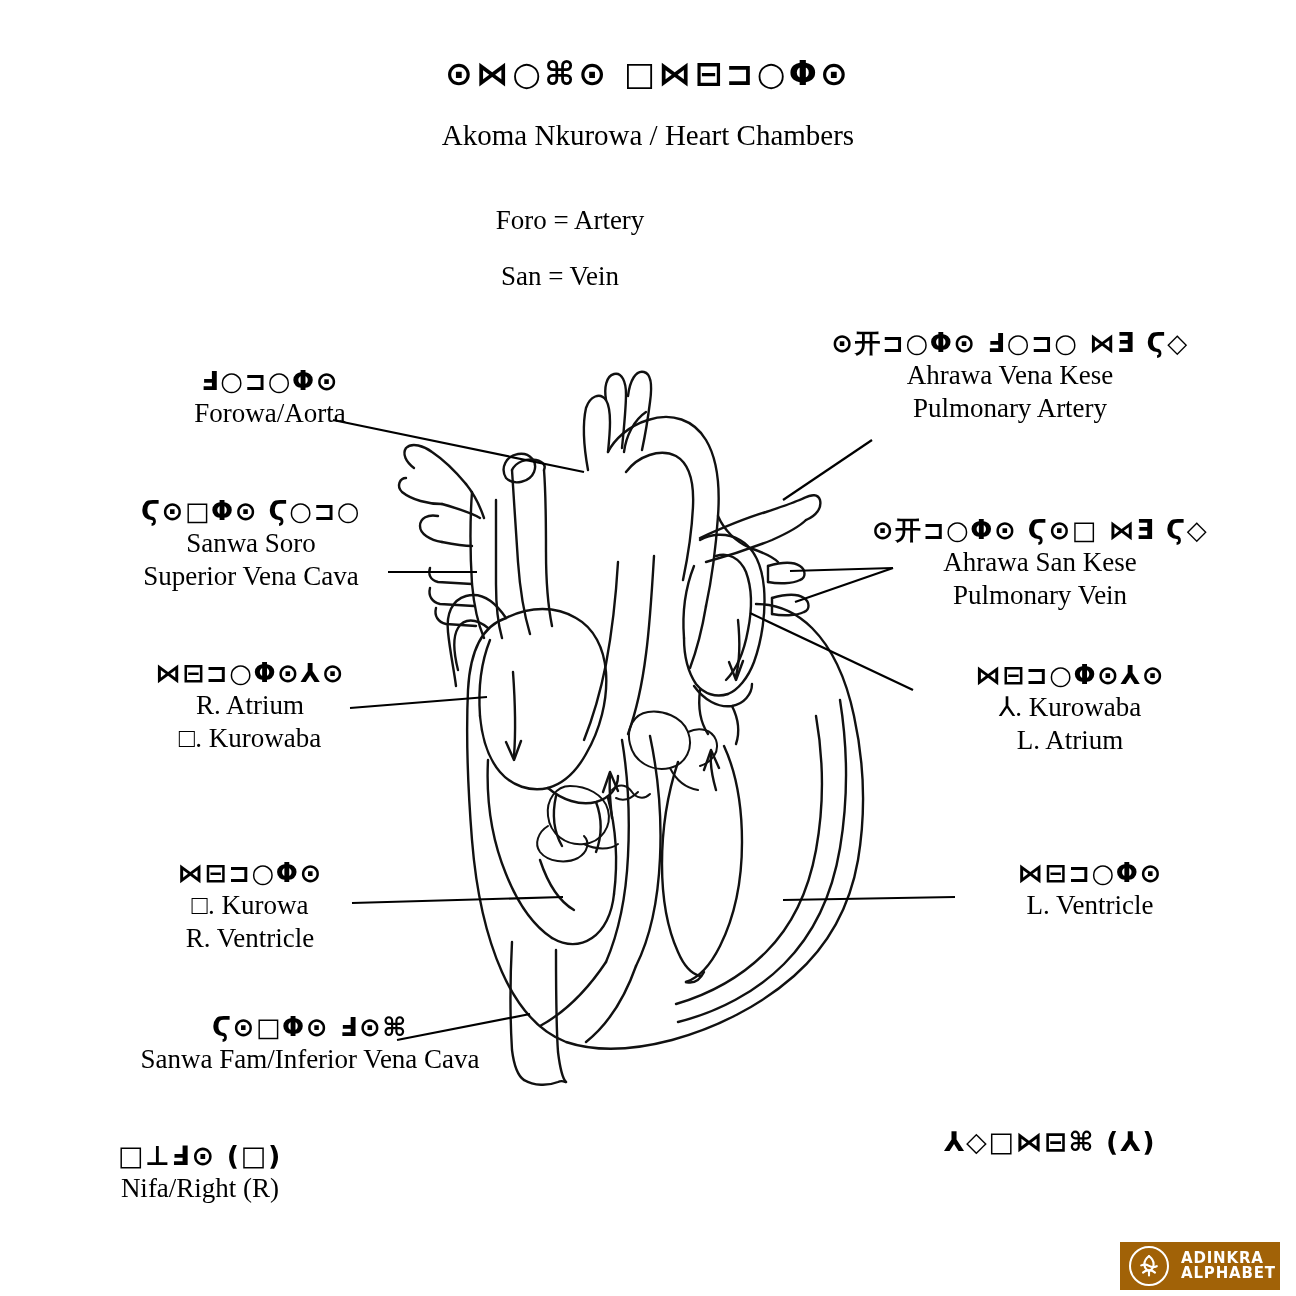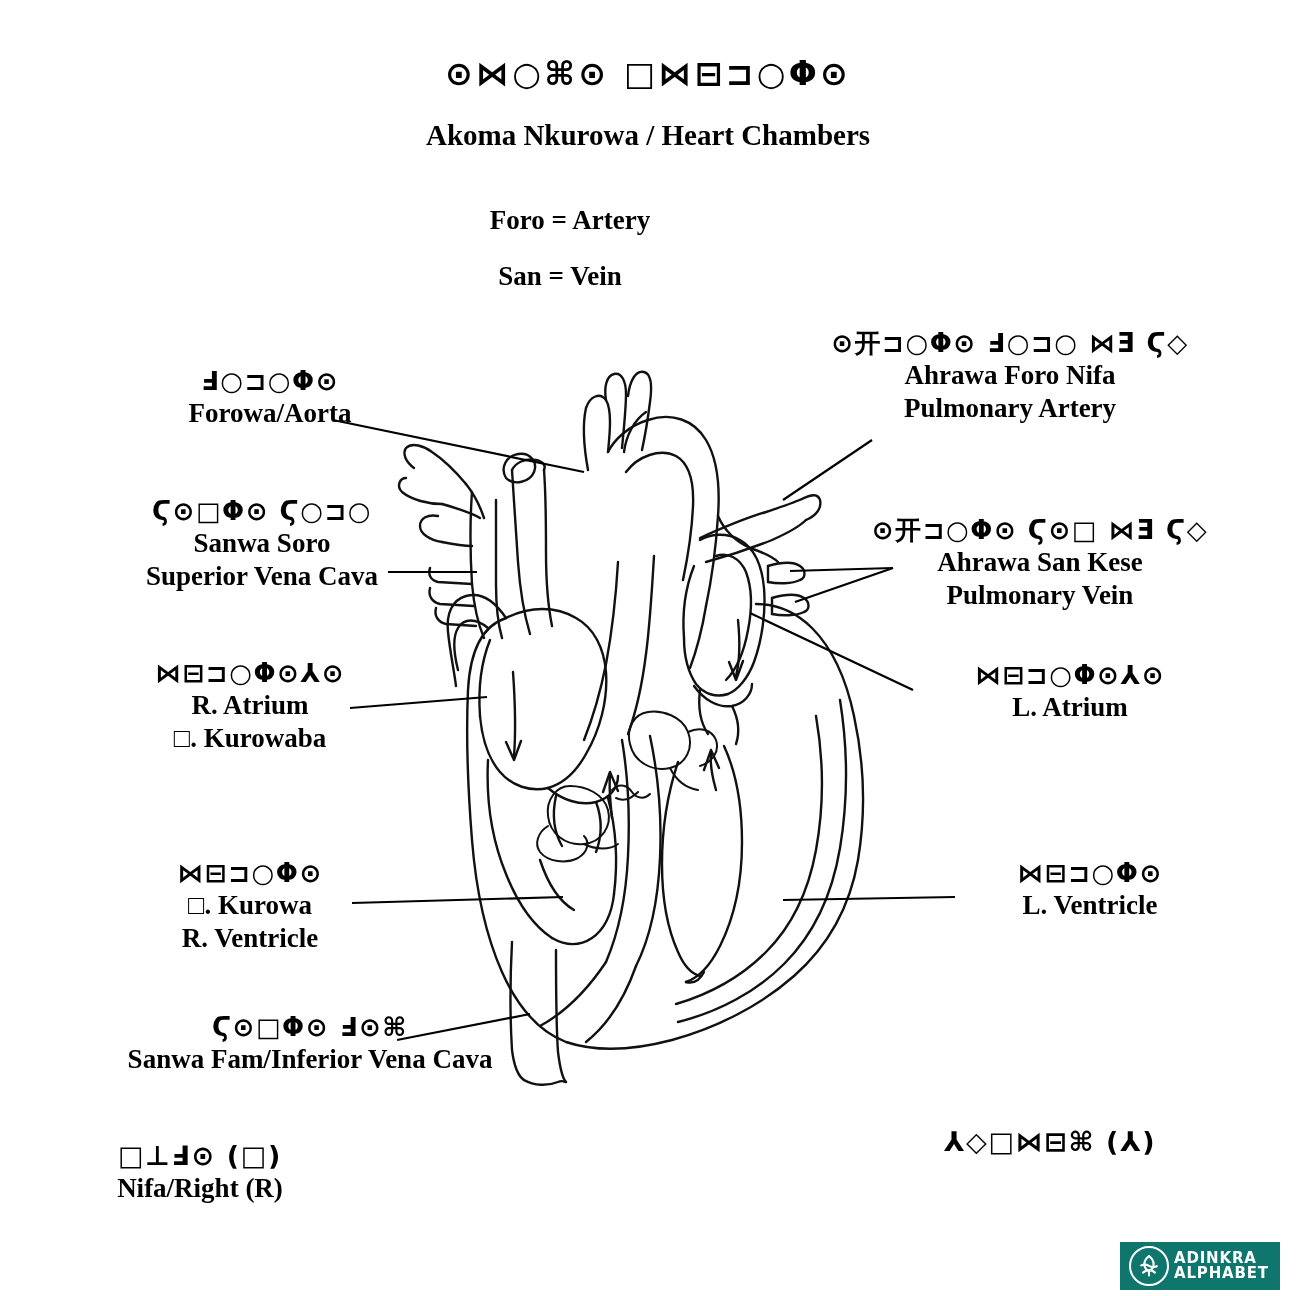--- a/index.html
+++ b/index.html
@@ -25,21 +25,21 @@
     white-space: nowrap;
   }
   .adinkra {
     font-family: "DejaVu Sans", "Liberation Sans", sans-serif;
     font-weight: 700;
     letter-spacing: 0.06em;
     white-space: nowrap;
   }
   .rom {
     font-family: "Liberation Serif", "DejaVu Serif", serif;
-    font-weight: 700;
+    font-weight: 400;
     white-space: nowrap;
   }
 
   
   #title-adinkra { font-size: 33px; letter-spacing: 0.10em; }
   #title-roman   { font-size: 29px; }
   #legend-artery, #legend-vein { font-size: 27px; }
 
   
   .lbl .adinkra { font-size: 26px; display:block; }
@@ -68,24 +68,24 @@
   #heart-svg .arrow { stroke-width: 2.0; fill: none; }
   #leader-svg line { stroke: #000000; stroke-width: 2.2; }
 
   
   #logo-badge {
     position: absolute;
     left: 1120px;
     top: 1242px;
     width: 160px;
     height: 48px;
-    background: #0f766e;
+    background: #a16207;
     display: flex;
     align-items: center;
-    gap: 5px;
+    gap: 12px;
     padding-left: 9px;
     box-sizing: border-box;
   }
   #logo-mark {
     width: 36px; height: 36px;
     border-radius: 50%;
     border: 2.5px solid #ffffff;
     display:flex; align-items:center; justify-content:center;
     flex: 0 0 auto;
   }
@@ -276,21 +276,21 @@
 
   <div class="lbl" style="left:0; top:260px; width:1120px;">
     <span class="rom" id="legend-vein">San = Vein</span>
   </div>
 
   <div class="lbl" style="left:60px; top:366px; width:420px;">
     <span class="adinkra">Ⅎ○⊐○Φ⊙</span>
     <span class="rom">Forowa/Aorta</span>
   </div>
 
-  <div class="lbl" style="left:52px; top:496px; width:420px;">
+  <div class="lbl" style="left:41px; top:496px; width:420px;">
     <span class="adinkra">Ϛ⊙□Φ⊙ Ϛ○⊐○</span>
     <span class="rom">Sanwa Soro</span>
     <span class="rom">Superior Vena Cava</span>
   </div>
 
   <div class="lbl" style="left:40px; top:658px; width:420px;">
     <span class="adinkra">⋈⊟⊐○Φ⊙⅄⊙</span>
     <span class="rom">R. Atrium</span>
     <span class="rom">□. Kurowaba</span>
   </div>
@@ -301,32 +301,33 @@
     <span class="rom">R. Ventricle</span>
   </div>
 
   <div class="lbl" style="left:20px; top:1012px; width:580px;">
     <span class="adinkra">Ϛ⊙□Φ⊙ Ⅎ⊙⌘</span>
     <span class="rom">Sanwa Fam/Inferior Vena Cava</span>
   </div>
 
   <div class="lbl" style="left:760px; top:328px; width:500px;">
     <span class="adinkra">⊙开⊐○Φ⊙ Ⅎ○⊐○ ⋈Ǝ Ϛ◇</span>
-    <span class="rom">Ahrawa Foro Nifa</span>
+    <span class="rom">Ahrawa Vena Kese</span>
     <span class="rom">Pulmonary Artery</span>
   </div>
 
   <div class="lbl" style="left:790px; top:490px; width:500px;margin-top:25px;">
     <span class="adinkra">⊙开⊐○Φ⊙ Ϛ⊙□ ⋈Ǝ Ϛ◇</span>
     <span class="rom">Ahrawa San Kese</span>
     <span class="rom">Pulmonary Vein</span>
   </div>
 
   <div class="lbl" style="left:870px; top:660px; width:400px;">
     <span class="adinkra">⋈⊟⊐○Φ⊙⅄⊙</span>
+    <span class="rom">⅄. Kurowaba</span>
     <span class="rom">L. Atrium</span>
   </div>
 
   <div class="lbl" style="left:900px; top:858px; width:380px;">
     <span class="adinkra">⋈⊟⊐○Φ⊙</span>
     <span class="rom">L. Ventricle</span>
   </div>
 
   <div class="lbl corner" style="left:20px; top:1140px; width:360px;">
     <span class="adinkra">□⊥Ⅎ⊙ (□)</span>

